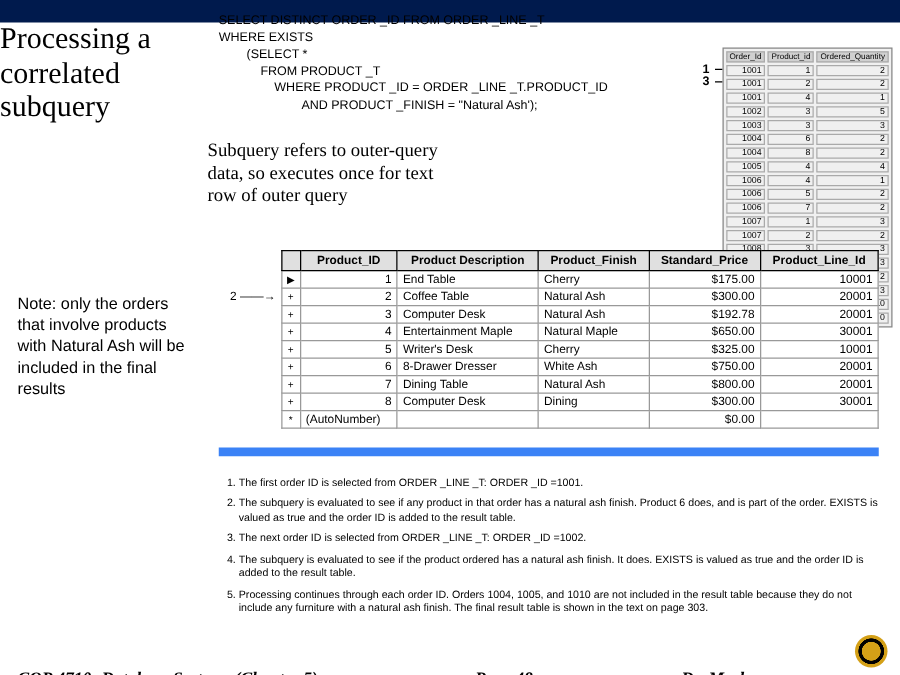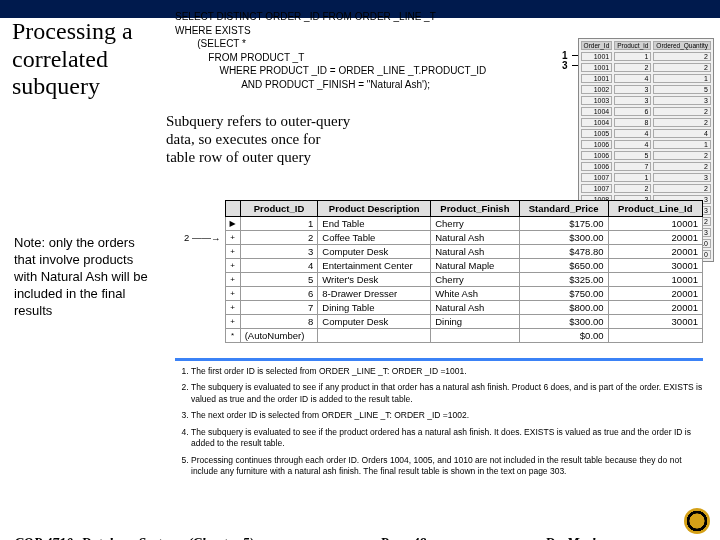--- a/index.html
+++ b/index.html
@@ -12,21 +12,21 @@
   overflow: hidden;
 }
 .top-bar {
   width: 100%;
   height: 18px;
   background: #001a4d;
 }
 .title {
   position: absolute;
   top: 18px;
-  left: 12px;
+  left: 0;
   width: 150px;
   font-family: "Times New Roman", serif;
   font-size: 24px;
   line-height: 1.15;
 }
 .sql-block {
   position: absolute;
   top: 10px;
   left: 175px;
   width: 390px;
@@ -94,22 +94,22 @@
 .prod-table td.sel { width: 12px; text-align: center; font-size: 8px; }
 .arrow-cell { width: 50px; border: none !important; text-align: right; font-size: 9px; padding-right: 2px; }
 .steps {
   position: absolute;
   top: 358px;
   left: 175px;
   width: 528px;
   font-family: Arial, sans-serif;
   font-size: 8.5px;
   line-height: 1.35;
-  border-top: 3px solid #3b82f6;
-  padding-top: 5px;
+  border-top: 7px solid #3b82f6;
+  padding-top: 16px;
 }
 .steps li { margin-bottom: 5px; margin-left: 16px; }
 .footer {
   position: absolute;
   bottom: 4px;
   left: 0;
   width: 100%;
   font-family: "Times New Roman", serif;
   font-size: 14px;
   font-style: italic;
@@ -140,21 +140,21 @@
 
 <div class="title">Processing a correlated subquery</div>
 
 <div class="sql-block">SELECT DISTINCT ORDER _ID FROM ORDER _LINE _T
 WHERE EXISTS
         (SELECT *
             FROM PRODUCT _T
                 WHERE PRODUCT _ID = ORDER _LINE _T.PRODUCT_ID
                         AND PRODUCT _FINISH = "Natural Ash');</div>
 
-<div class="caption">Subquery refers to outer-query data, so executes once for table row of outer query</div>
+<div class="caption">Subquery refers to outer-query data, so executes once for text row of outer query</div>
 
 <span class="callout-1">1</span>
 <div class="arrow-line" style="top:55px;left:572px;width:30px"></div>
 <span class="callout-3">3</span>
 <div class="arrow-line" style="top:65px;left:572px;width:30px"></div>
 <span class="callout-4">4</span>
 
 <table class="order-table">
   <thead>
       <tr id="order-head">
@@ -294,28 +294,28 @@
         <td>Natural Ash</td>
         <td class="num">$300.00</td>
         <td class="num">20001</td>
       </tr>
       <tr>
         <td class="arrow-cell"></td>
         <td class="sel">+</td>
         <td class="num">3</td>
         <td>Computer Desk</td>
         <td>Natural Ash</td>
-        <td class="num">$478.80</td>
+        <td class="num">$192.78</td>
         <td class="num">20001</td>
       </tr>
       <tr>
         <td class="arrow-cell"></td>
         <td class="sel">+</td>
         <td class="num">4</td>
-        <td>Entertainment Center</td>
+        <td>Entertainment Maple</td>
         <td>Natural Maple</td>
         <td class="num">$650.00</td>
         <td class="num">30001</td>
       </tr>
       <tr>
         <td class="arrow-cell"></td>
         <td class="sel">+</td>
         <td class="num">5</td>
         <td>Writer's Desk</td>
         <td>Cherry</td>

